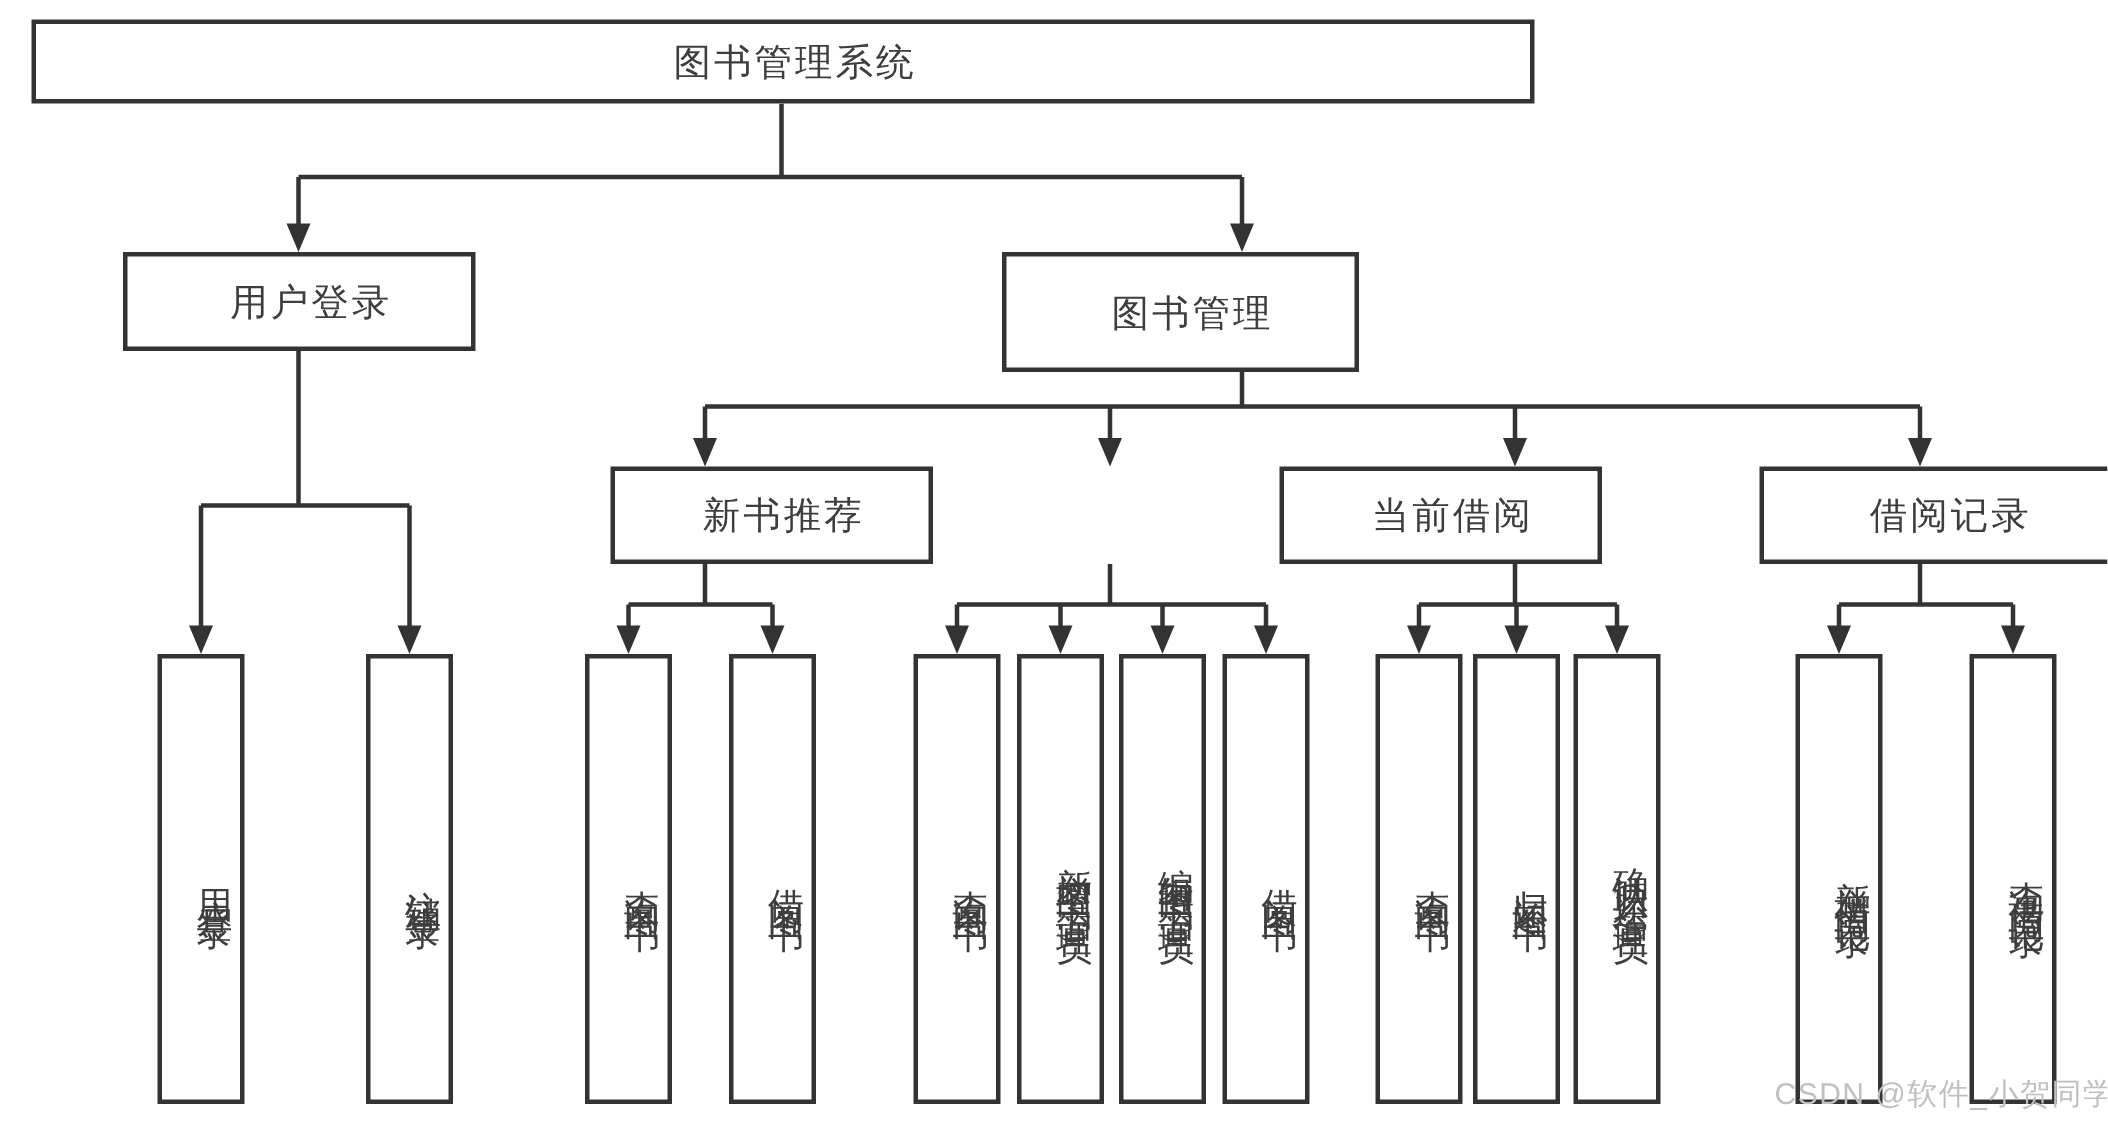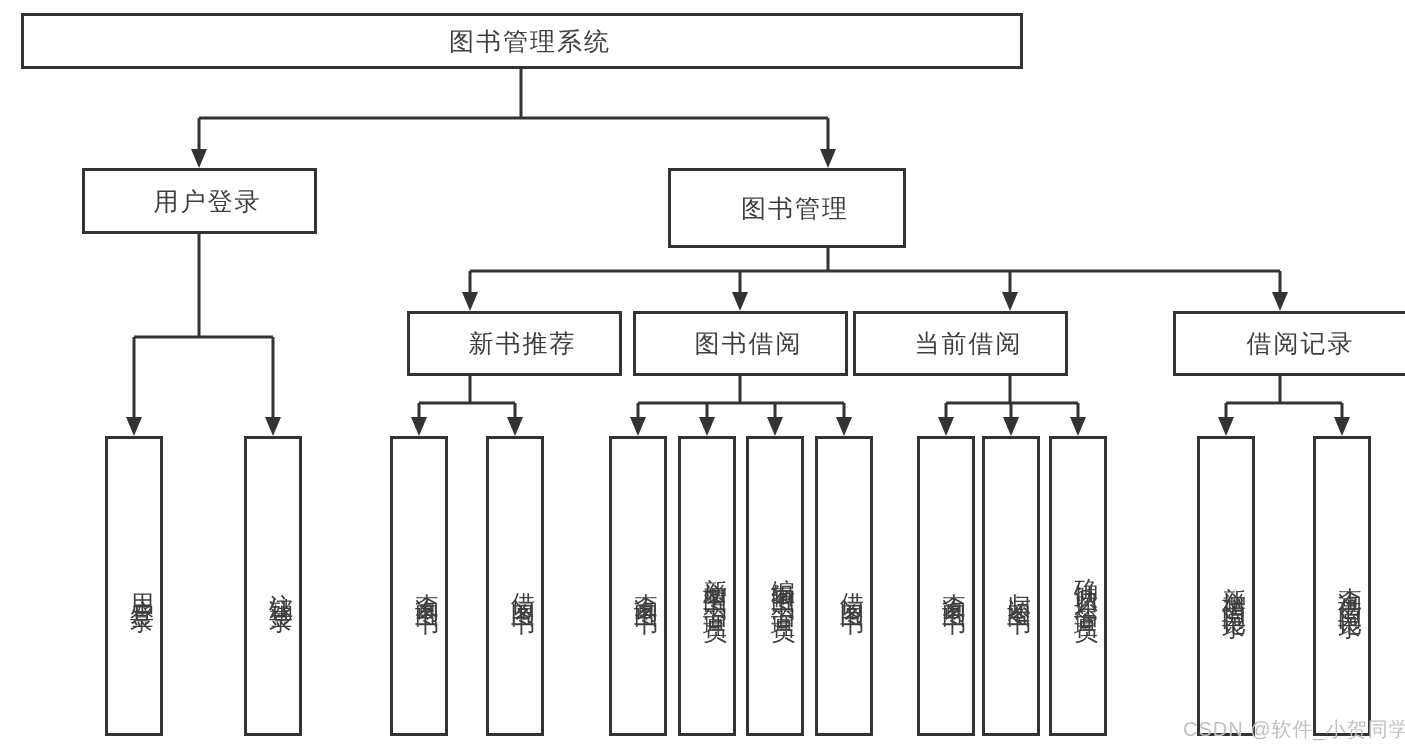--- a/index.html
+++ b/index.html
@@ -112,21 +112,20 @@
       M1218 417 L1234 417 L1226 436 Z
       M1334 417 L1350 417 L1342 436 Z"></path>
   </svg>
 
   <div class="node" id="n-root">图书管理系统</div>
 
   <div class="node" id="n-user-login">用户登录</div>
   <div class="node" id="n-book-mgmt">图书管理</div>
 
   <div class="node" id="n-rec">新书推荐</div>
-  <div class="node" id="n-borrow">图书借阅</div>
   <div class="node" id="n-current">当前借阅</div>
   <div class="node" id="n-records">借阅记录</div>
 
   <div class="node leaf" id="l-login">用户登录</div>
   <div class="node leaf" id="l-logout">注销登录</div>
 
   <div class="node leaf" id="l-rec-query">查询图书</div>
   <div class="node leaf" id="l-rec-borrow">借阅图书</div>
 
   <div class="node leaf" id="l-bb-query">查询图书</div>

